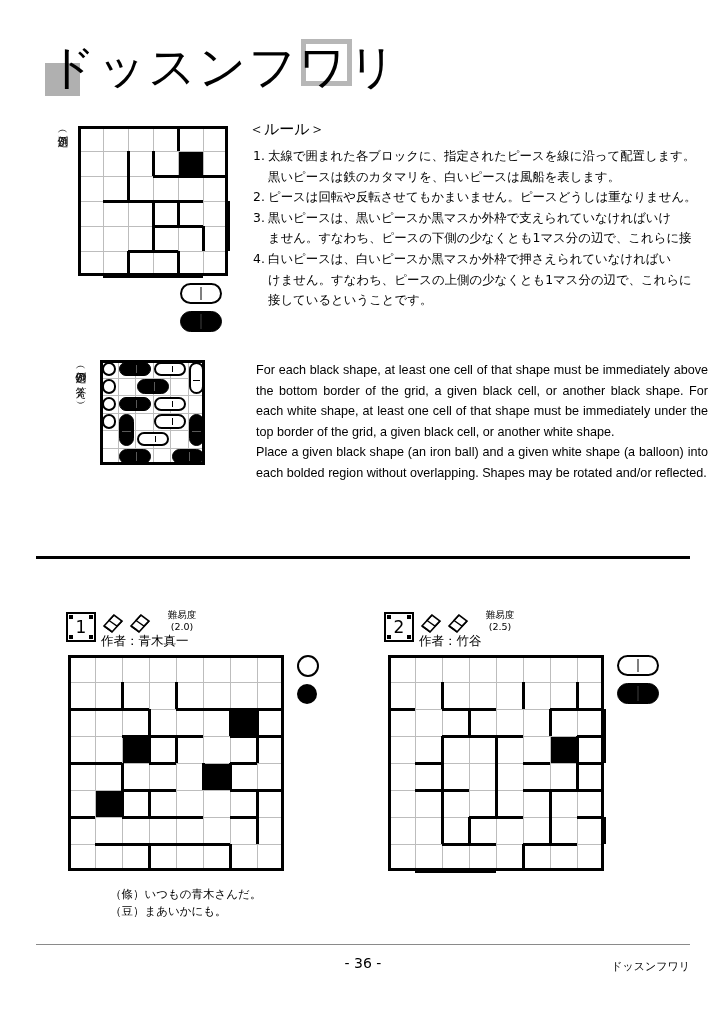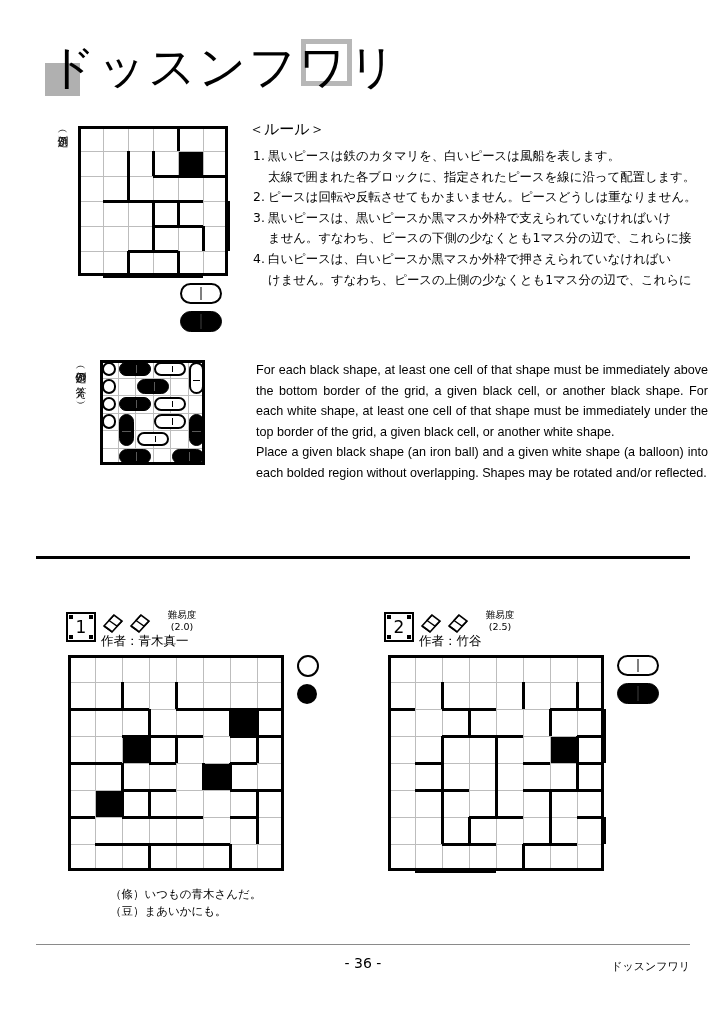--- a/index.html
+++ b/index.html
@@ -272,42 +272,43 @@
           <div class="sep"></div>
         </div>
       </div>
     </div>
 
   <div class="rules-head">＜ルール＞</div>
   <div class="rules-list" id="rules-list">
       <div class="rule">
         <div class="num">1.</div>
         <div class="txt">
+          <div>太線で囲まれた各ブロックに、指定されたピースを線に沿って配置します。</div>
           <div>黒いピースは鉄のカタマリを、白いピースは風船を表します。</div>
-          <div>太線で囲まれた各ブロックに、指定されたピースを線に沿って配置します。</div>
         </div>
       </div>
       <div class="rule">
         <div class="num">2.</div>
         <div class="txt">
           <div>ピースは回転や反転させてもかまいません。ピースどうしは重なりません。</div>
         </div>
       </div>
       <div class="rule">
         <div class="num">3.</div>
         <div class="txt">
           <div>黒いピースは、黒いピースか黒マスか外枠で支えられていなければいけ</div>
           <div>ません。すなわち、ピースの下側の少なくとも1マス分の辺で、これらに接</div>
         </div>
       </div>
       <div class="rule">
         <div class="num">4.</div>
         <div class="txt">
           <div>白いピースは、白いピースか黒マスか外枠で押さえられていなければい</div>
           <div>けません。すなわち、ピースの上側の少なくとも1マス分の辺で、これらに</div>
+          <div>接しているということです。</div>
         </div>
       </div>
     </div>
 
   <div class="en-block" id="en-block">
       <p>For each black shape, at least one cell of that shape must be immediately above the bottom border of the grid, a given black cell, or another black shape. For each white shape, at least one cell of that shape must be immediately under the top border of the grid, a given black cell, or another white shape.</p>
       <p>Place a given black shape (an iron ball) and a given white shape (a balloon) into each bolded region without overlapping. Shapes may be rotated and/or reflected.</p>
     </div>
 
   <div class="hr" style="left:36px;top:556px;width:654px;height:3px;"></div>

